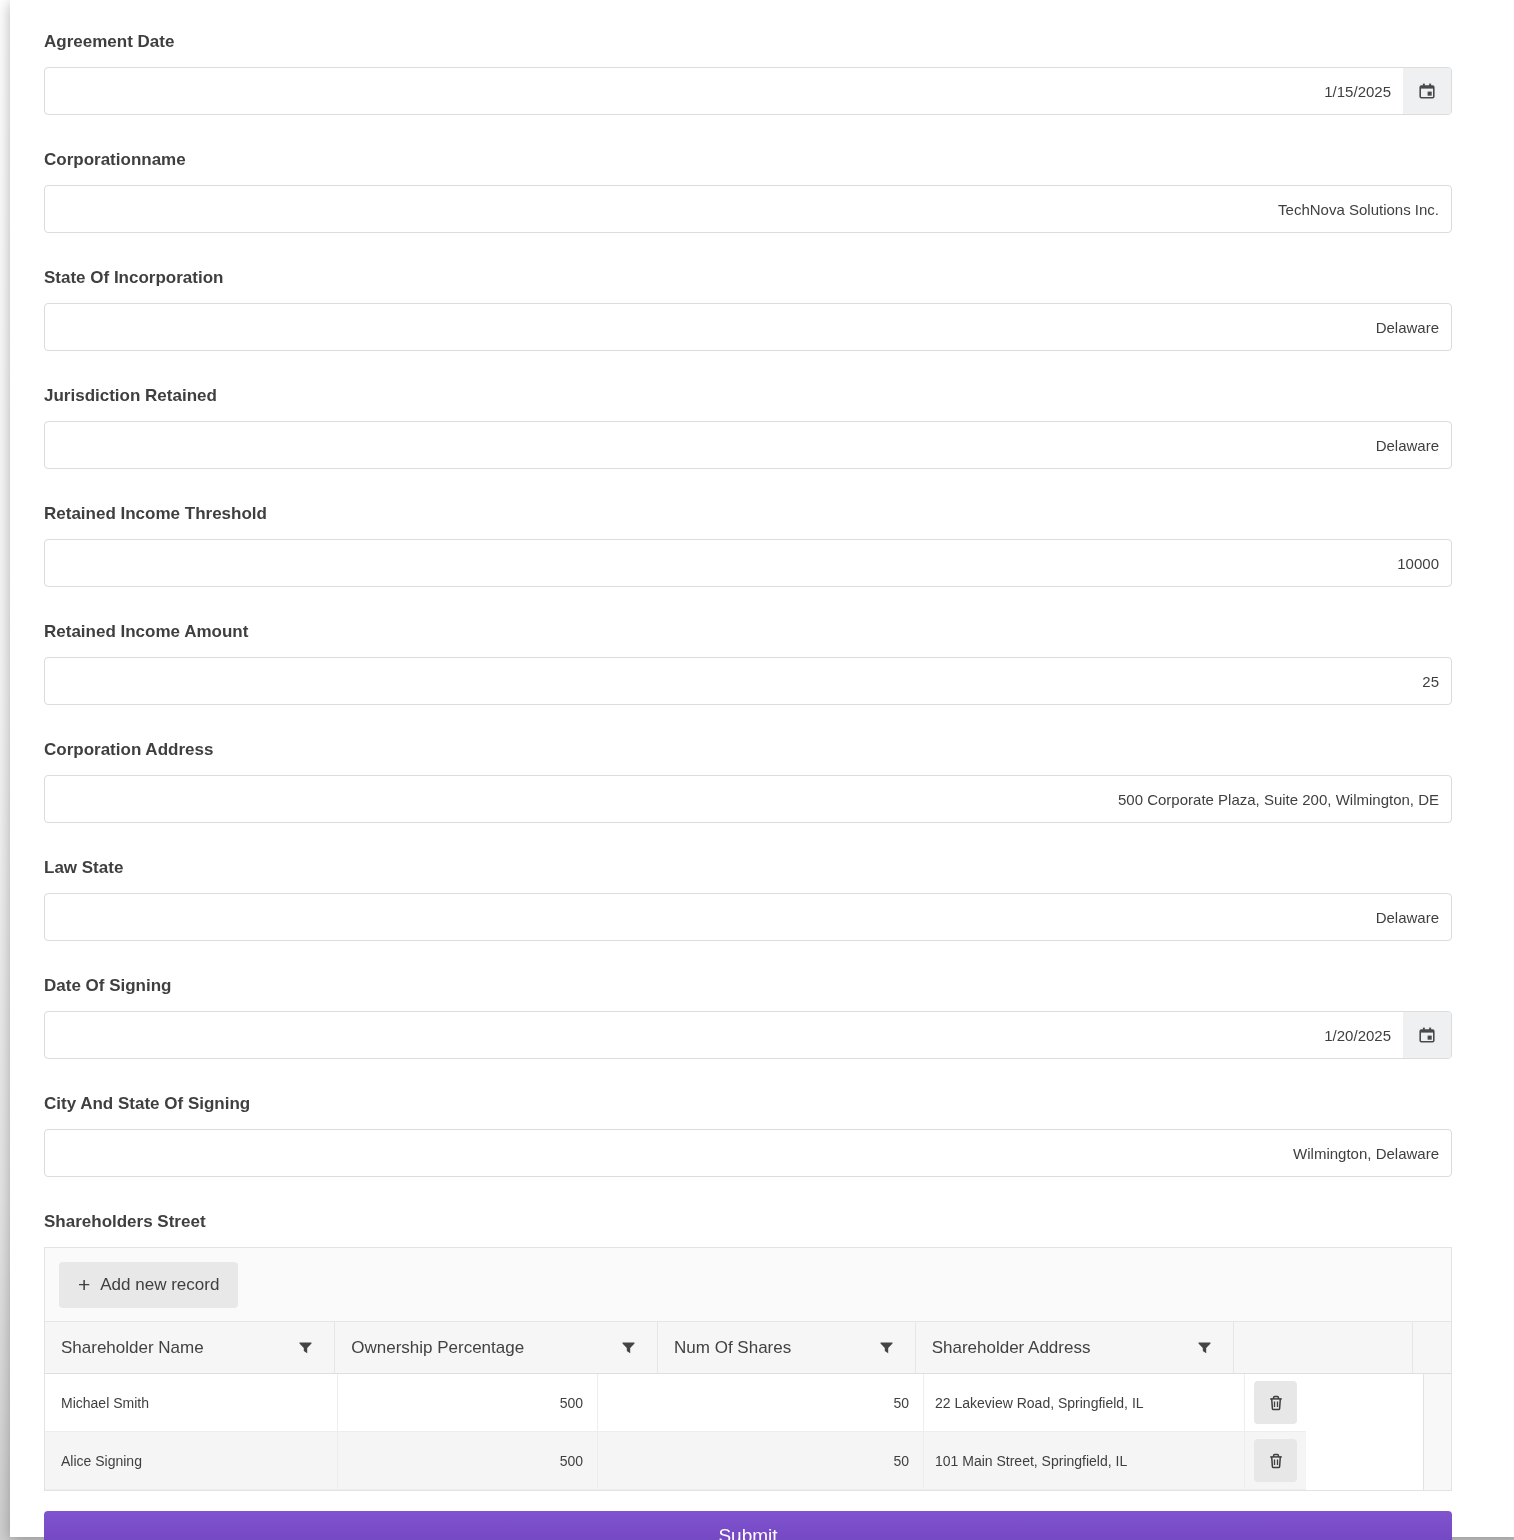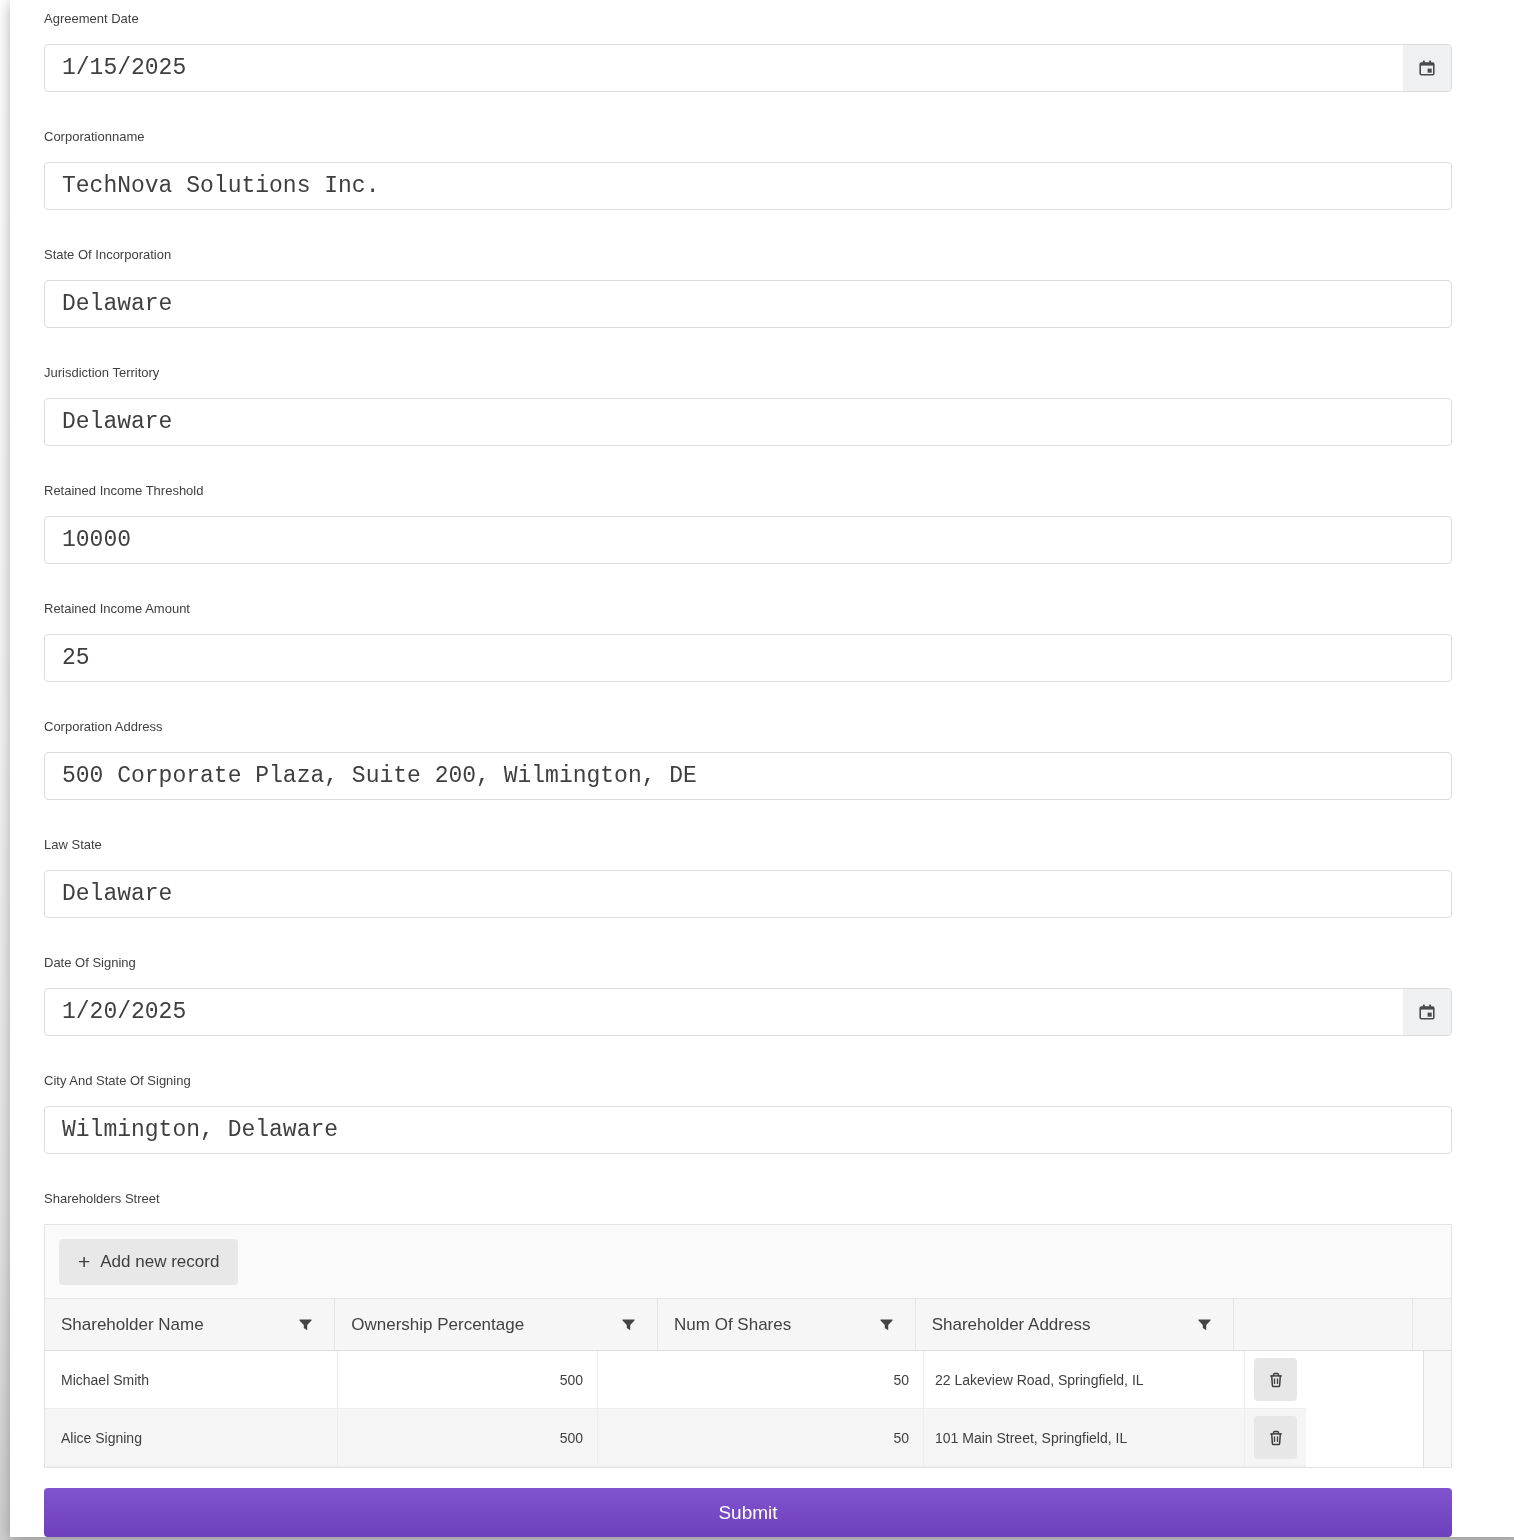--- a/index.html
+++ b/index.html
@@ -12,31 +12,32 @@
   .page {
     position: absolute; left: 10px; top: 0;
     width: 1512px; height: 1537px;
     background: #ffffff;
     box-shadow: 0 3px 14px rgba(0,0,0,0.30);
   }
   .content { margin-left: 34px; width: 1408px; padding-top: 8px; }
 
   .group { margin-bottom: 34px; }
   .field-label {
-    display: block; font-size: 13px; font-weight: 400; color: #3f3f3f;
-    margin-bottom: 14px; line-height: 22px;
+    display: block; font-size: 17px; font-weight: 700; color: #3f3f3f;
+    margin-bottom: 14px; line-height: 22px; margin-top: 23px;
   }
   .input-box {
     display: flex; align-items: stretch; height: 48px; width: 100%;
     border: 1px solid #dcdcdc; border-radius: 4px; background: #ffffff; overflow: hidden;
   }
   .input-el {
     flex: 1; border: none; outline: none; background: transparent;
-    font-family: Liberation Mono, monospace; font-size: 23px; color: #3f3f3f;
+    font-family: Liberation Sans, sans-serif; font-size: 15px; color: #3f3f3f;
     padding: 0 12px 0 17px;
+    text-align: right;
   }
   .cal-btn {
     width: 48px; border: none; background: #eff0f2; cursor: pointer;
     display: flex; align-items: center; justify-content: center; flex: 0 0 48px;
   }
 
   
   .grid { width: 100%; border: 1px solid #e3e3e3; background: #ffffff; }
   .toolbar {
     height: 74px; background: #fafafa; border-bottom: 1px solid #e6e6e6;
@@ -134,21 +135,21 @@
     </div>
 
     <div class="group">
       <label class="field-label">State Of Incorporation</label>
       <div class="input-box">
         <input class="input-el" value="Delaware" style="">
       </div>
     </div>
 
     <div class="group">
-      <label class="field-label">Jurisdiction Territory</label>
+      <label class="field-label">Jurisdiction Retained</label>
       <div class="input-box">
         <input class="input-el" value="Delaware" style="">
       </div>
     </div>
 
     <div class="group">
       <label class="field-label">Retained Income Threshold</label>
       <div class="input-box">
         <input class="input-el" value="10000" style="">
       </div>

